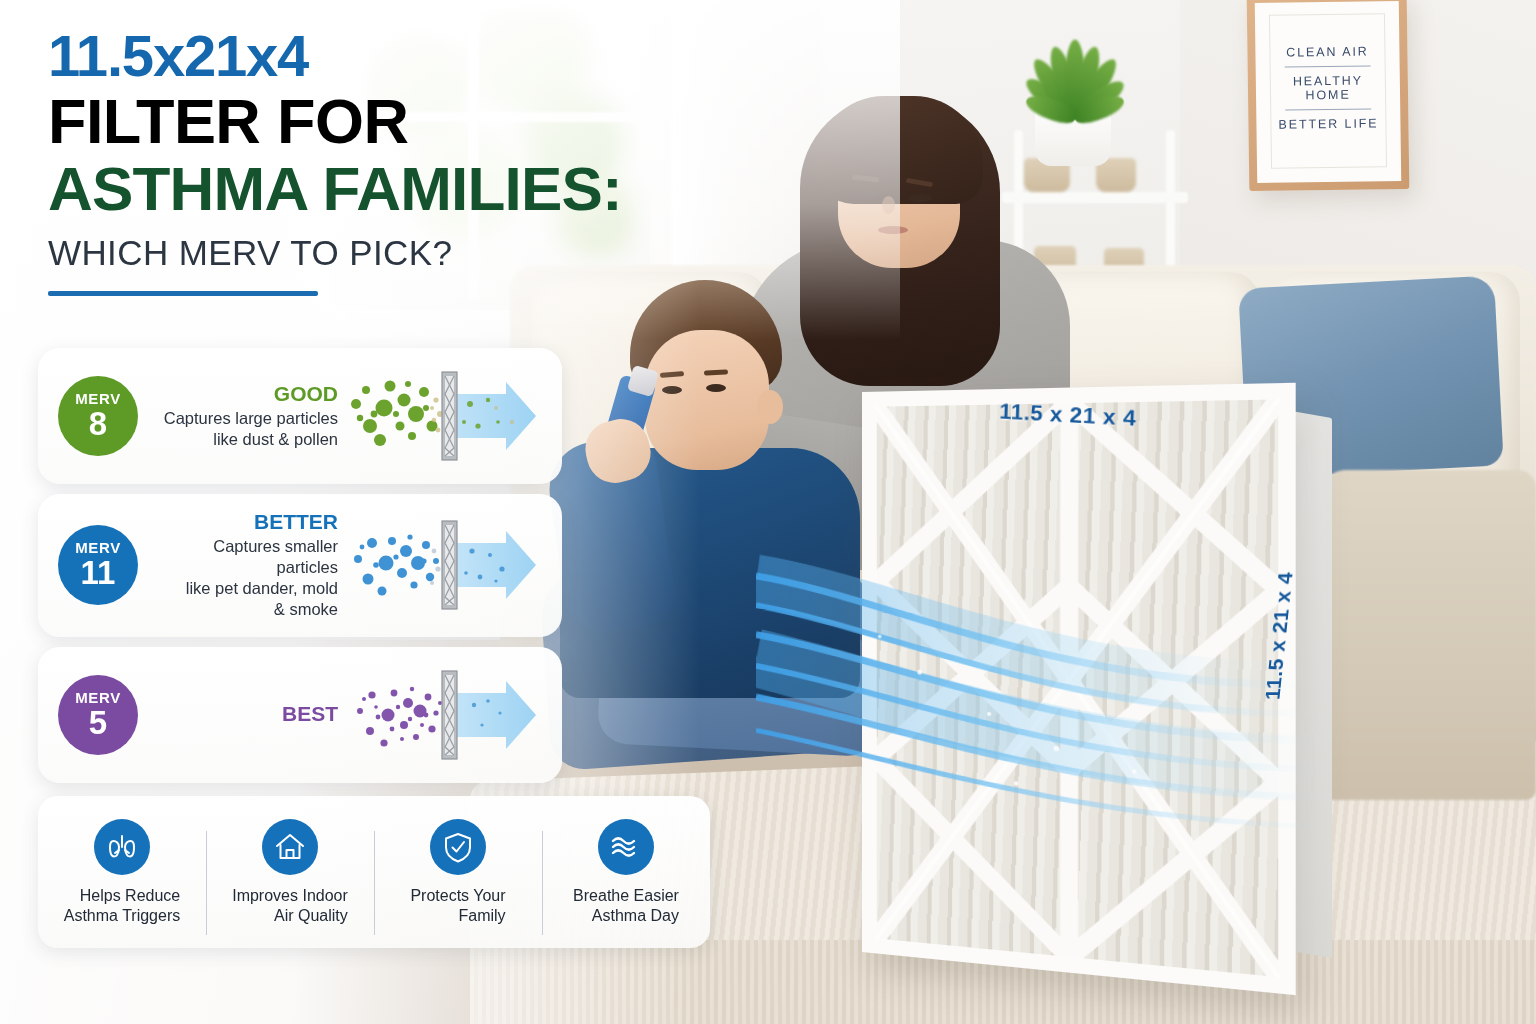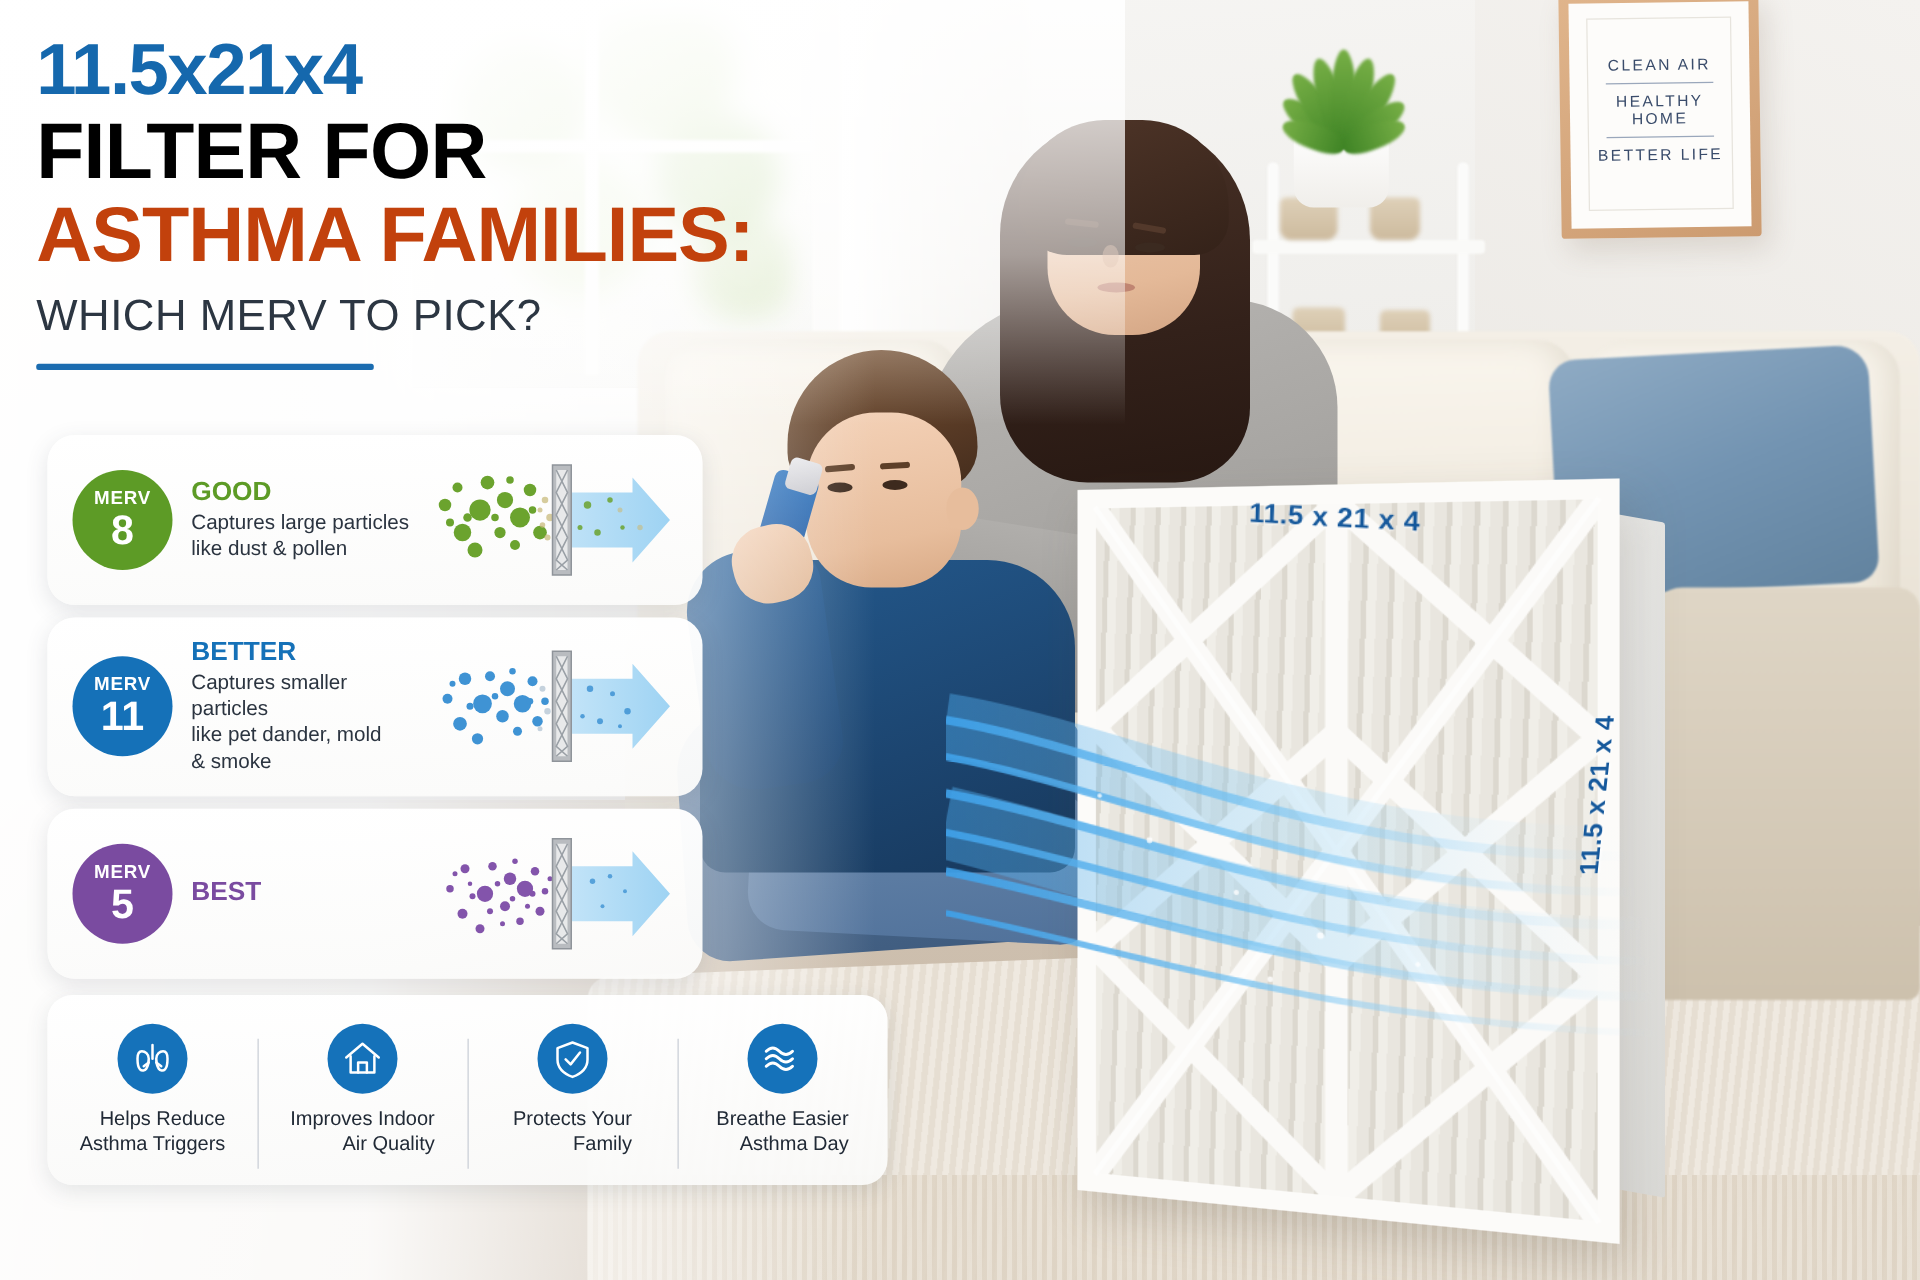--- a/index.html
+++ b/index.html
@@ -278,32 +278,32 @@
   .left-fade {
     position:absolute; left:0; top:0; width:700px; height:1024px;
     background:linear-gradient(90deg,rgba(255,255,255,.97) 0%,rgba(255,255,255,.93) 42%,rgba(255,255,255,.55) 72%,rgba(255,255,255,0) 100%);
   }
   .top-fade {
     position:absolute; left:0; top:0; width:900px; height:340px;
     background:linear-gradient(180deg,rgba(255,255,255,.92) 0%,rgba(255,255,255,.55) 60%,rgba(255,255,255,0) 100%);
   }
 
   
-  .headline { position:absolute; left:29px; top:26px; width:700px; }
+  .headline { position:absolute; left:48px; top:26px; width:700px; }
   .hl1 {
     font-size:58px; font-weight:800; color:#1568ad;
     letter-spacing:-1.2px; line-height:1.02;
     font-family:"Liberation Sans", sans-serif;
   }
   .hl2 {
     font-size:63px; font-weight:800; color:#000000;
     letter-spacing:-0.6px; line-height:1.04; margin-top:4px;
   }
   .hl3 {
-    font-size:62px; font-weight:800; color:#c2410c;
+    font-size:62px; font-weight:800; color:#14532d;
     letter-spacing:-0.8px; line-height:1.04; margin-top:2px;
   }
   .hl-sub {
     font-size:35px; font-weight:400; color:#2c3642;
     letter-spacing:.4px; margin-top:12px;
   }
   .hl-rule { width:270px; height:5px; background:#1b6cb0; margin-top:18px; border-radius:2px; }
 
   
   .merv-stack { position:absolute; left:38px; top:348px; width:524px; }
@@ -318,21 +318,21 @@
     min-height:126px;
   }
   .merv-badge {
     flex:0 0 auto;
     width:80px; height:80px; border-radius:50%;
     display:flex; flex-direction:column; align-items:center; justify-content:center;
     color:#fff; margin-right:15px;
   }
   .merv-badge .mlabel { font-size:15px; font-weight:700; letter-spacing:.6px; line-height:1; }
   .merv-badge .mnum   { font-size:33px; font-weight:800; line-height:1.02; margin-top:1px; }
-  .merv-text { flex:1 1 auto; min-width:0; }
+  .merv-text { flex:1 1 auto; min-width:0;text-align:right; }
   .merv-rank { font-size:21px; font-weight:700; line-height:1.15; margin-bottom:2px; }
   .merv-desc { font-size:16.5px; color:#2b3440; line-height:1.28; }
   .merv-viz { flex:0 0 auto; width:198px; height:104px; margin-left:8px; }
 
   
   .benefits {
     position:absolute; left:38px; top:796px; width:672px; height:152px;
     background:linear-gradient(180deg,rgba(255,255,255,.96),rgba(250,250,249,.93));
     border-radius:20px;
     box-shadow:0 5px 18px rgba(60,70,85,.12);

